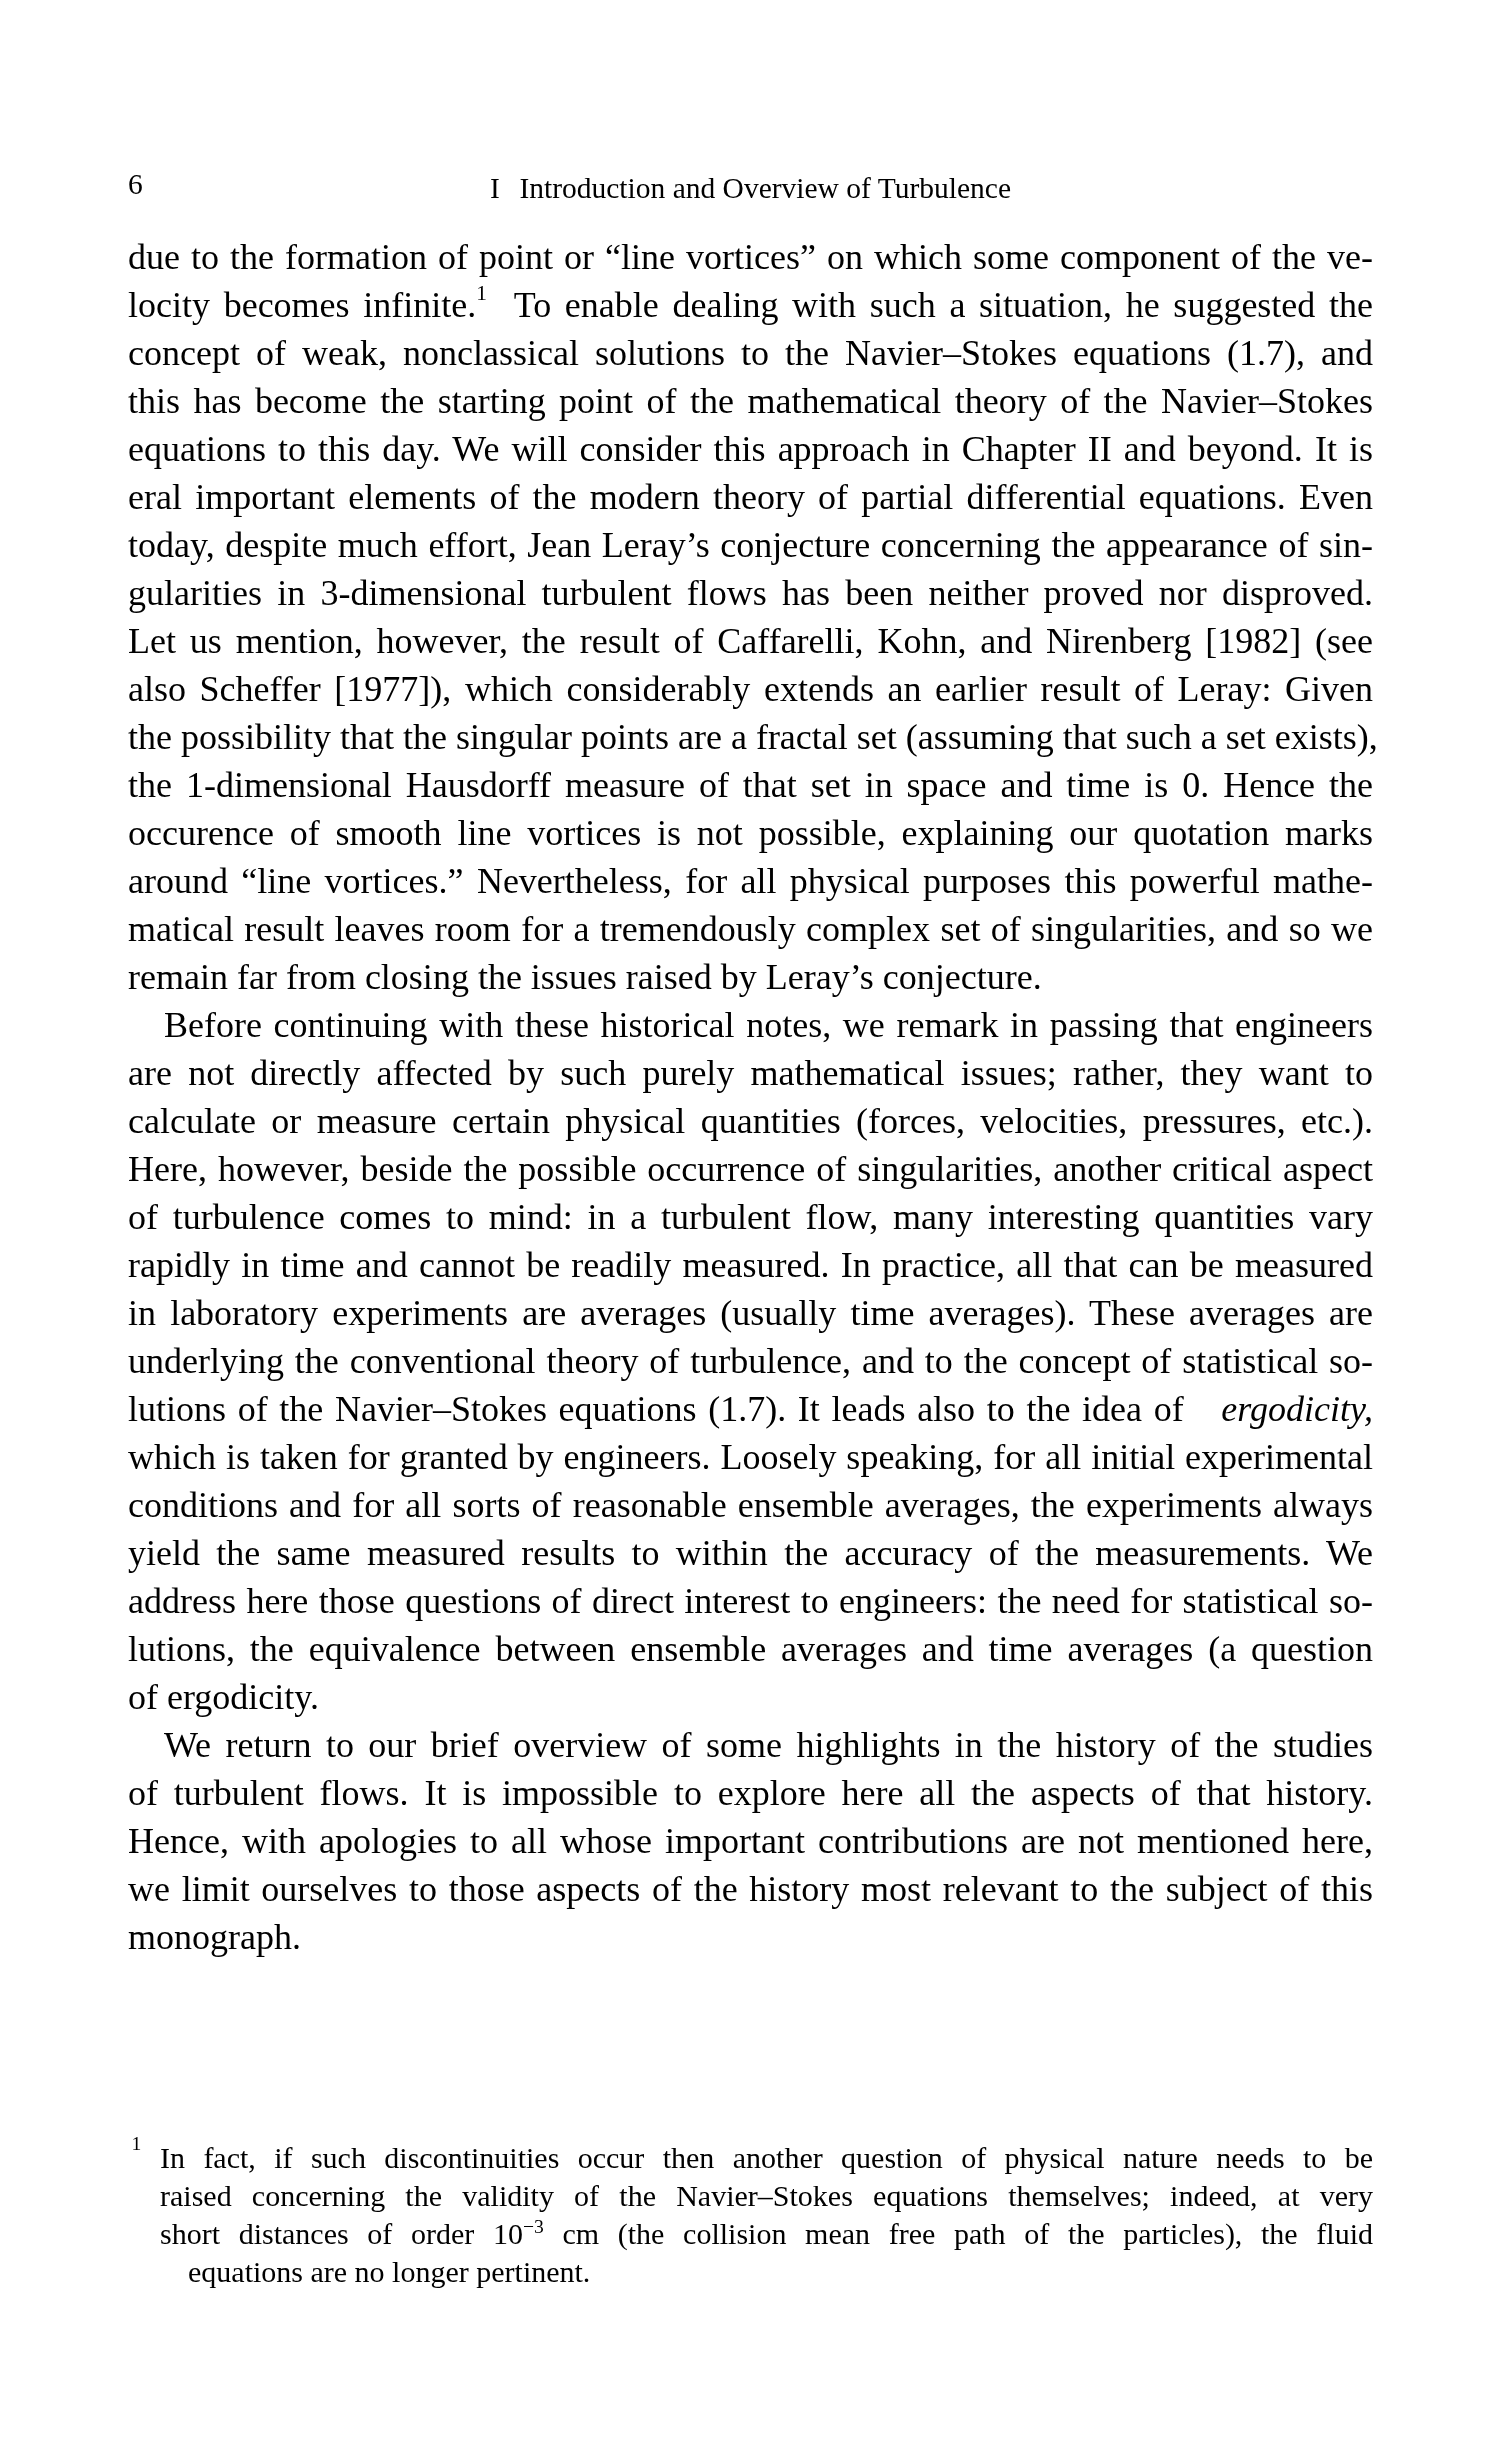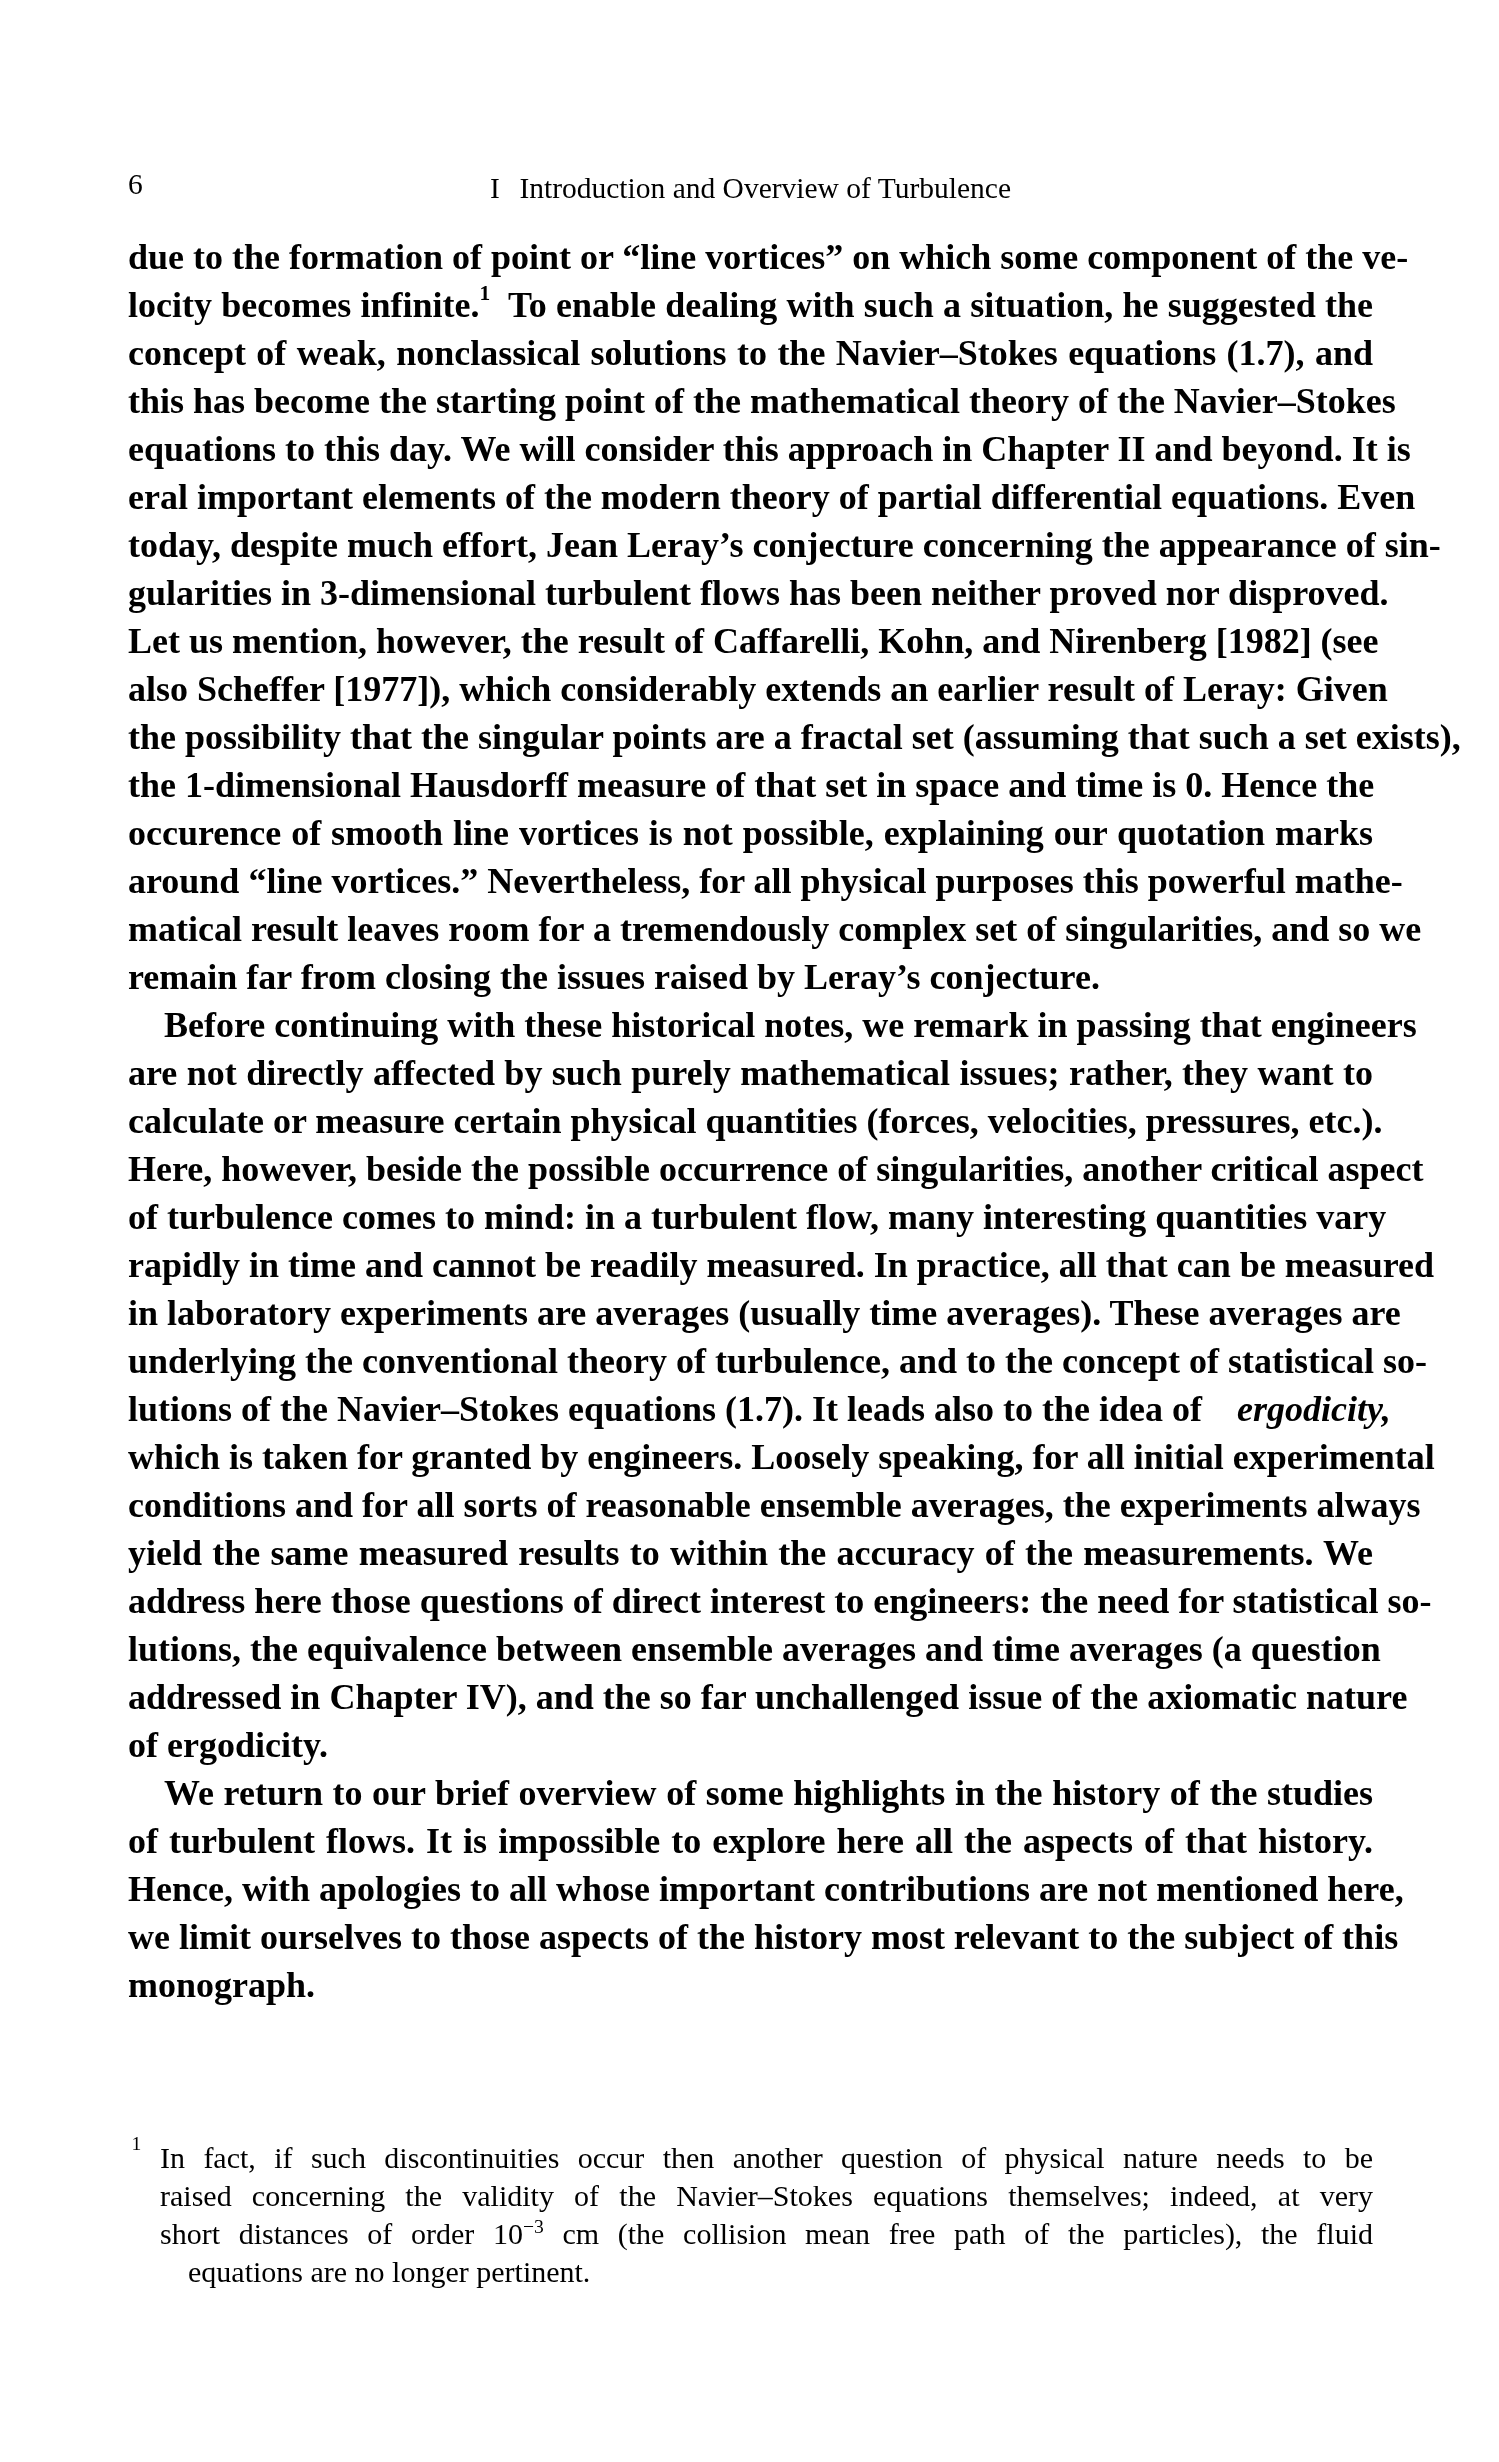--- a/index.html
+++ b/index.html
@@ -3,21 +3,21 @@
 <meta charset="utf-8">
 <style>
   html, body { margin: 0; padding: 0; background: #ffffff; }
   body { width: 1499px; height: 2462px; position: relative; overflow: hidden;
          font-family: "Liberation Serif", "DejaVu Serif", serif; color: #000; }
   .page { position: absolute; left: 0; top: 0; width: 1499px; height: 2462px; background: #fff; }
   .running-head { position: absolute; top: 166px; left: 128px; width: 1245px; height: 36px; font-size: 29.5px; line-height: 36px; }
   .page-number { position: absolute; left: 0; top: 0; }
   .head-title { position: absolute; left: 0; right: 0; top: 4px; text-align: center; white-space: pre; }
   .head-title .num { margin-right: 19.6px; }
-  .body { position: absolute; left: 128px; top: 233px; width: 1245px; font-weight: bold; }
+  .body { position: absolute; left: 128px; top: 233px; width: 1245px; }
   .line { display: block; height: 48px; line-height: 48px; font-size: 36px; white-space: nowrap;
           text-align: justify; text-align-last: justify; }
   .line.last { text-align: left; text-align-last: left; }
   .line.indent { padding-left: 36px; }
   sup.fnref { font-size: 21.4px; line-height: 0; position: relative; top: -3.6px; vertical-align: super; }
   .italic { font-style: italic; margin-left: 26px; }
   .footnotes { position: absolute; left: 128px; top: 2139px; width: 1245px; }
   .fn-mark { position: absolute; left: 3.6px; top: -5.4px; font-size: 19.6px; line-height: 19.6px; }
   .fn-lines { position: absolute; left: 32px; top: 0; width: 1213px; }
   .fline { display: block; height: 38px; line-height: 38px; font-size: 30px; white-space: nowrap;
@@ -64,21 +64,20 @@
       <span class="line">of turbulence comes to mind: in a turbulent flow, many interesting quantities vary</span>
       <span class="line">rapidly in time and cannot be readily measured. In practice, all that can be measured</span>
       <span class="line">in laboratory experiments are averages (usually time averages). These averages are</span>
       <span class="line">underlying the conventional theory of turbulence, and to the concept of statistical so-</span>
       <span class="line"><span>lutions of the Navier–Stokes equations (1.7). It leads also to the idea of</span> <span class="italic">ergodicity,</span></span>
       <span class="line">which is taken for granted by engineers. Loosely speaking, for all initial experimental</span>
       <span class="line">conditions and for all sorts of reasonable ensemble averages, the experiments always</span>
       <span class="line">yield the same measured results to within the accuracy of the measurements. We</span>
       <span class="line">address here those questions of direct interest to engineers: the need for statistical so-</span>
       <span class="line">lutions, the equivalence between ensemble averages and time averages (a question</span>
-      <span class="line">addressed in Chapter IV), and the so far unchallenged issue of the axiomatic nature</span>
       <span class="line last">of ergodicity.</span>
     </div>
 
     <div>
       <span class="line indent">We return to our brief overview of some highlights in the history of the studies</span>
       <span class="line">of turbulent flows. It is impossible to explore here all the aspects of that history.</span>
       <span class="line">Hence, with apologies to all whose important contributions are not mentioned here,</span>
       <span class="line">we limit ourselves to those aspects of the history most relevant to the subject of this</span>
       <span class="line last">monograph.</span>
     </div>

